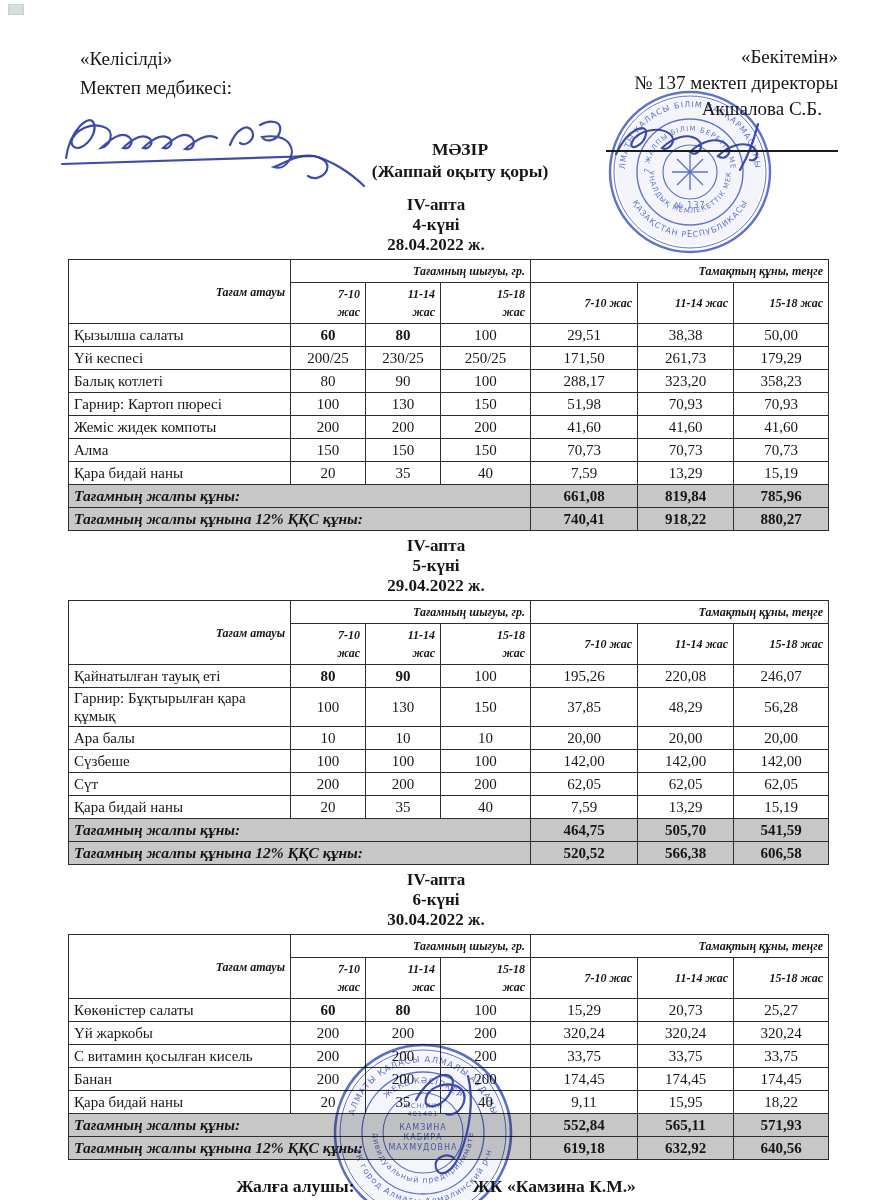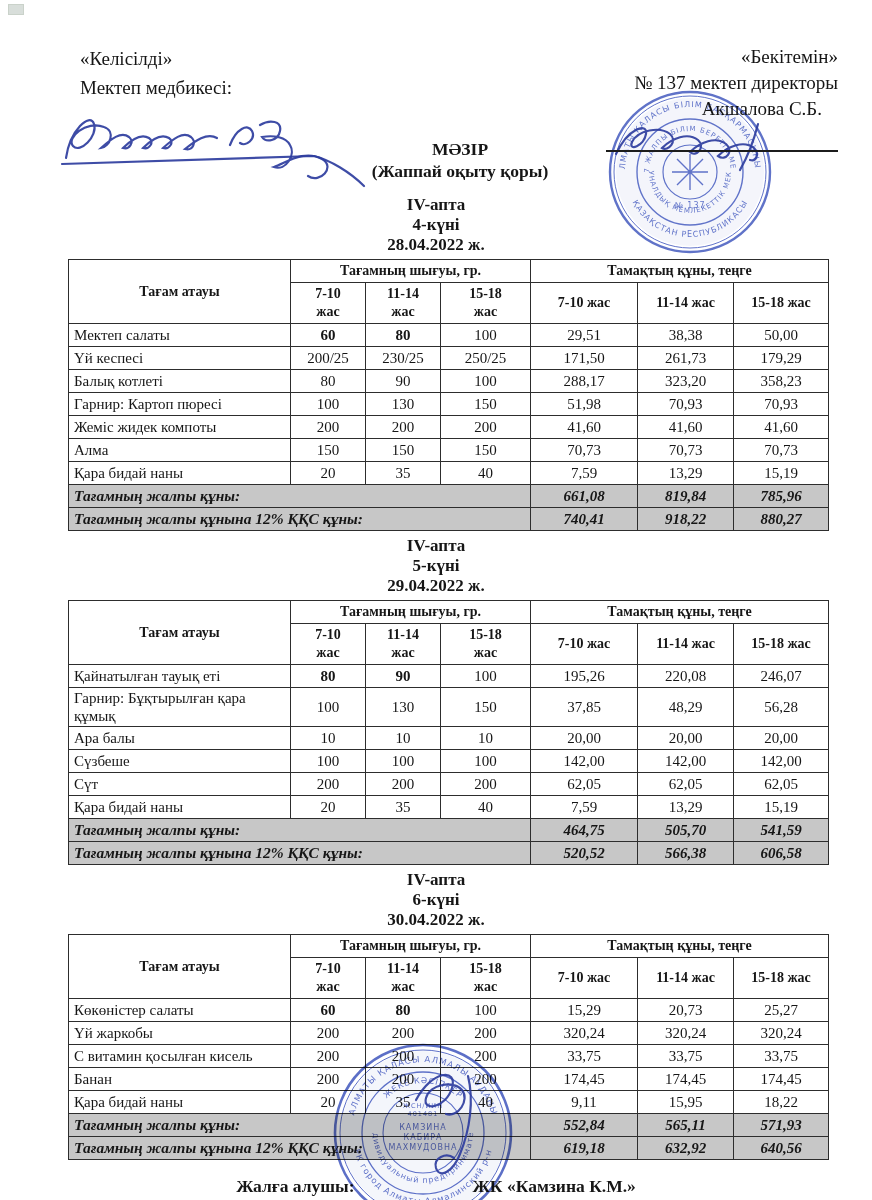--- a/index.html
+++ b/index.html
@@ -17,28 +17,28 @@
   .approve-right .l3{padding-right:16px;font-family:Liberation Serif, serif;}
   .sig-left{position:absolute;left:58px;top:102px;width:330px;height:88px;}
   .stamp-right{position:absolute;left:602px;top:84px;width:176px;height:176px;mix-blend-mode:multiply;opacity:.88;}
   .sig-right{position:absolute;left:606px;top:112px;width:190px;height:64px;}
   .sig-line-right{position:absolute;left:606px;top:150px;width:232px;border-bottom:2px solid #1c1c1c;}
   .doc-title{position:absolute;left:0;right:0;top:138px;text-align:center;font-weight:bold;font-size:17.5px;line-height:22px;padding-left:48px;}
   
   .sec-head{text-align:center;font-weight:bold;font-size:17px;line-height:20px;padding:5px 12px 4px;}
   table.menu{border-collapse:collapse;table-layout:fixed;width:760px;margin-left:68px;font-size:15px;background:#fff;}
   table.menu th,table.menu td{border:1.6px solid #2d2d2d;padding:1px 5px;line-height:18px;vertical-align:middle;overflow:hidden;}
-  table.menu thead th{font-weight:bold;font-size:14px;text-align:center;}
+  table.menu thead th{font-weight:bold;font-size:12px;text-align:right;font-style:italic;}
   table.menu thead tr.grp-row th{height:20px;}
   table.menu thead tr.subhead th{height:38px;}
   table.menu thead th.out{white-space:pre-line;}
   td.dish{text-align:left;height:20px;}
   td.num{text-align:center;height:20px;}
   td.num.b{font-weight:bold;}
-  tr.sum td{background:#c7c7c7;font-weight:bold;font-style:italic;}
+  tr.sum td{background:#c7c7c7;font-weight:bold;}
   tr.sum td.lbl{font-style:italic;text-align:left;font-size:15.5px;margin-left:45px;}
   
   .footer{margin-top:16px;text-align:center;font-weight:bold;font-size:17.5px;position:relative;z-index:3;}
   .footer .gap{display:inline-block;width:118px;}
   
   .stamp-bottom{position:absolute;left:330px;top:1040px;width:186px;height:186px;mix-blend-mode:multiply;opacity:.9;z-index:4;}
   .sig-bottom{position:absolute;left:388px;top:1058px;width:112px;height:132px;z-index:5;}
   .sigpath{fill:none;stroke:#2e3d9e;stroke-width:2.2;stroke-linecap:round;opacity:.92;}
   .stamp-line{fill:none;stroke:#4a5fc1;}
   .stamp-text{fill:#4a5fc1;font-family:"DejaVu Sans",sans-serif;letter-spacing:1px;}
@@ -131,21 +131,21 @@
 жас</th>
             <th class="out">15-18
 жас</th>
             <th class="cost">7-10 жас</th>
             <th class="cost">11-14 жас</th>
             <th class="cost">15-18 жас</th>
           </tr>
         </thead>
         <tbody>
           <tr>
-            <td class="dish">Мектеп салаты</td>
+            <td class="dish">Қызылша салаты</td>
             <td class="num b">60</td>
             <td class="num b">80</td>
             <td class="num">100</td>
             <td class="num">29,51</td>
             <td class="num">38,38</td>
             <td class="num">50,00</td>
           </tr>
           <tr>
             <td class="dish">Үй кеспесі</td>
             <td class="num">200/25</td>

